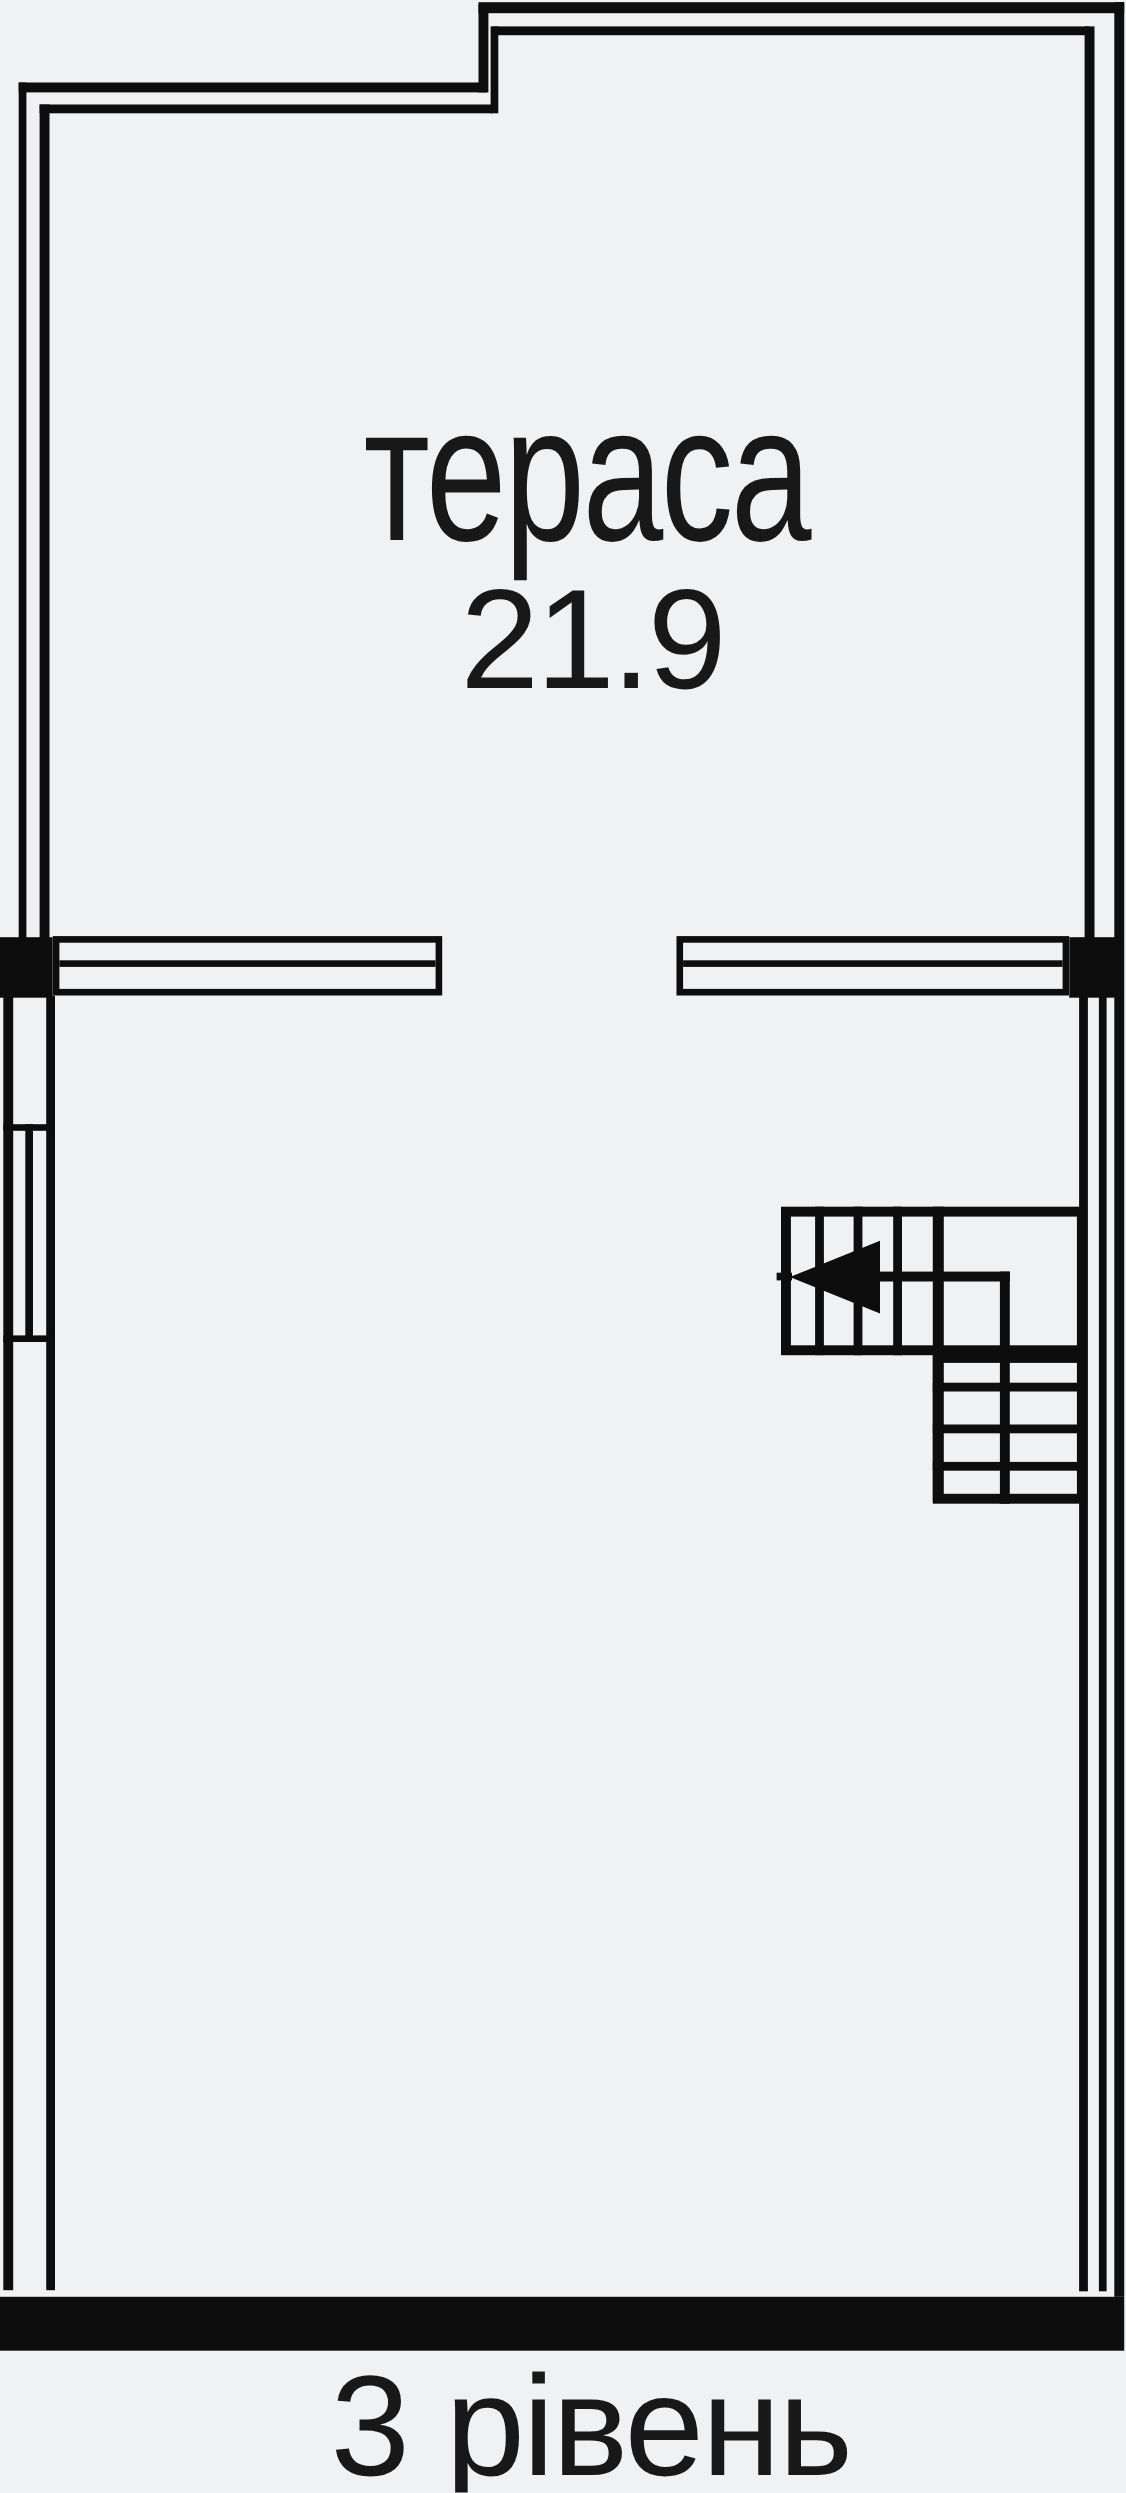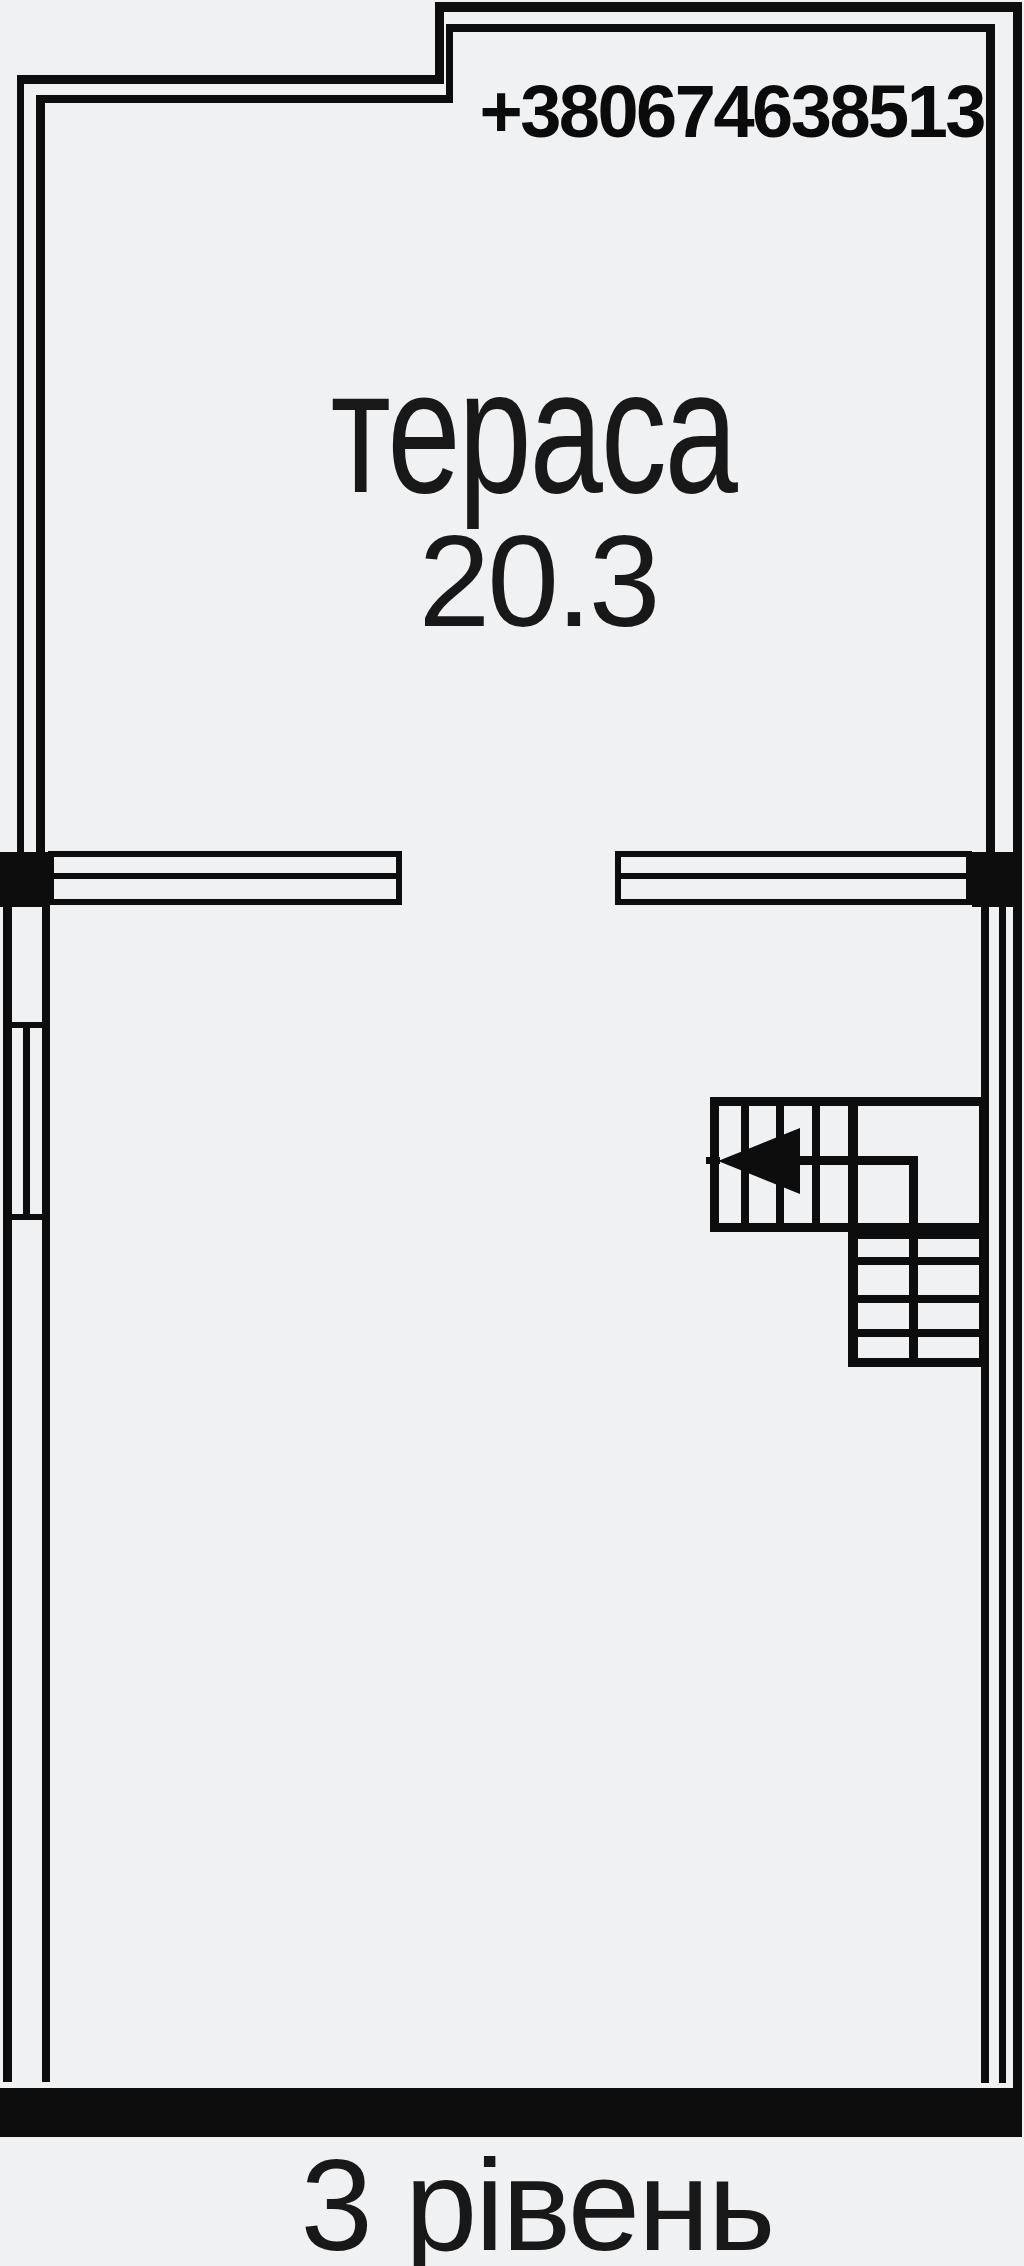--- a/index.html
+++ b/index.html
@@ -90,22 +90,21 @@
 
   <div class="stair-rect" style="left:848px;top:1230px;width:140px;height:137px;"></div>
   <div class="w" style="left:909px;top:1230px;width:9px;height:137px;"></div>
   <div class="w" style="left:848px;top:1257px;width:140px;height:8px;"></div>
   <div class="w" style="left:848px;top:1295px;width:140px;height:8px;"></div>
   <div class="w" style="left:848px;top:1329px;width:140px;height:8px;"></div>
 
   <div class="arrow-head" style="left:718px;top:1128px;"></div>
   <div class="w" style="left:706px;top:1157px;width:14px;height:7px;"></div>
 
-  <div class="label phone" style="right:40px;top:75px;">+380674638513</div>
 
   <div class="label terrace-name" style="left:233px;top:343px;width:600px;">тераса</div>
 
-  <div class="label area-num" style="left:288px;top:517px;width:500px;">20.3</div>
+  <div class="label area-num" style="left:288px;top:517px;width:500px;">21.9</div>
 
 
   <div class="label level" style="left:287px;top:2140px;width:500px;">3 рівень</div>
 
 </div>
 
 </body></html>

